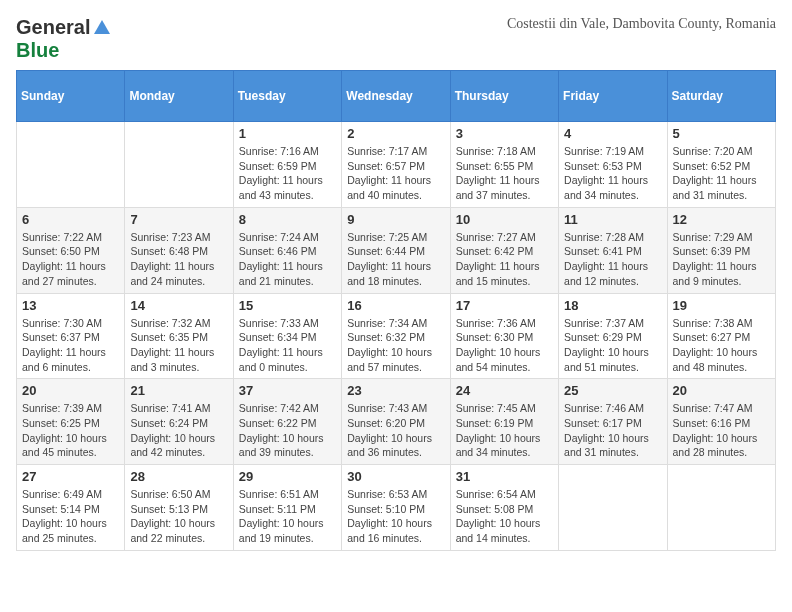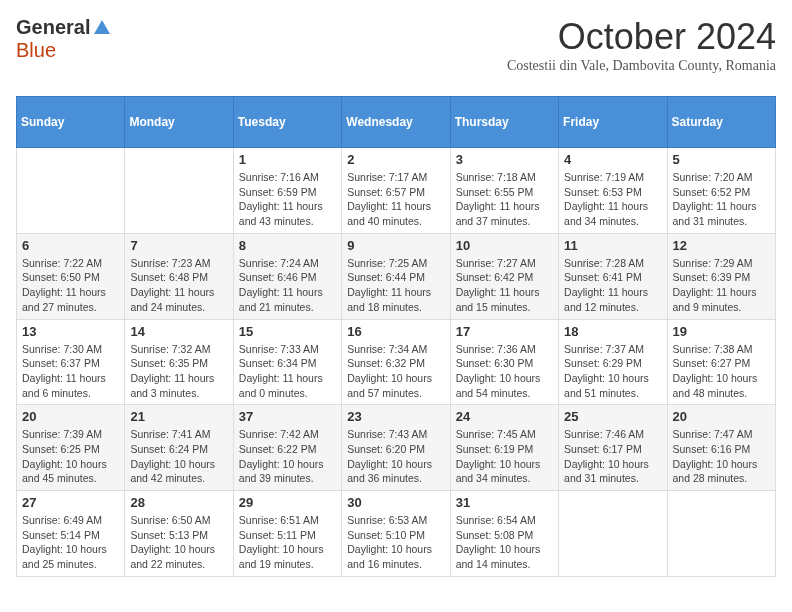--- a/index.html
+++ b/index.html
@@ -7,21 +7,21 @@
       font-family: Arial, sans-serif;
       background: #fff;
       width: 792px;
       min-height: 612px;
       padding: 16px;
     }
     .header {
       display: flex;
       justify-content: space-between;
       align-items: flex-start;
-      margin-bottom: 22px;
+      margin-bottom: 8px;
     }
     .logo {
       display: flex;
       flex-direction: column;
       align-items: flex-start;
     }
     .title-section {
       text-align: right;
     }
     .month-title {
@@ -78,24 +78,23 @@
 <body>
 
 <div class="header">
   <div class="logo">
     <div style="display:flex;align-items:center;">
       <span style="font-size:20px;font-weight:bold;color:#333;">General</span>
       <svg width="20" height="20" viewBox="0 0 20 20" style="margin-left:2px;">
         <polygon points="10,2 18,16 2,16" fill="#4a90d9"></polygon>
       </svg>
     </div>
-    <span style="font-size:20px;font-weight:normal;color:#c2410c;">Blue</span>
+    <span style="font-size:20px;font-weight:bold;color:#15803d;">Blue</span>
   </div>
   <div class="title-section">
-    <div class="month-title">October 2024</div>
     <div class="subtitle">Costestii din Vale, Dambovita County, Romania</div>
   </div>
 </div>
 
 <table class="calendar">
   <thead>
     <tr>
     <th>Sunday</th>
         <th>Monday</th>
         <th>Tuesday</th>

